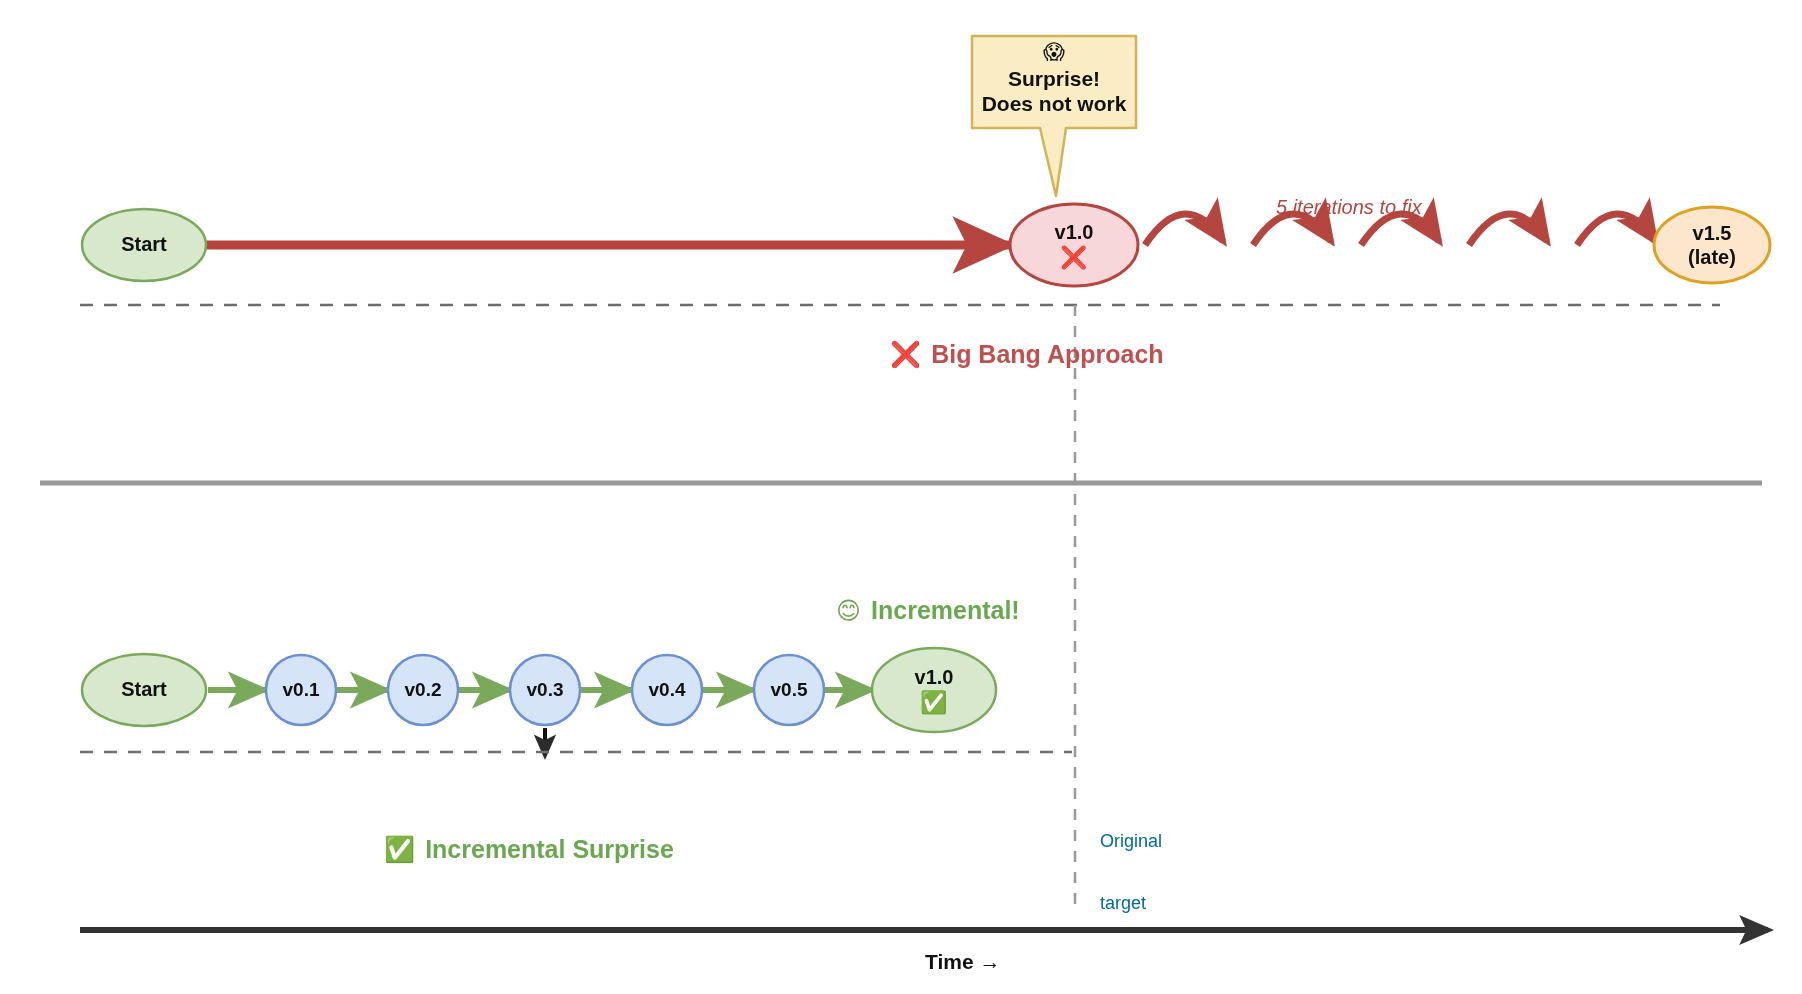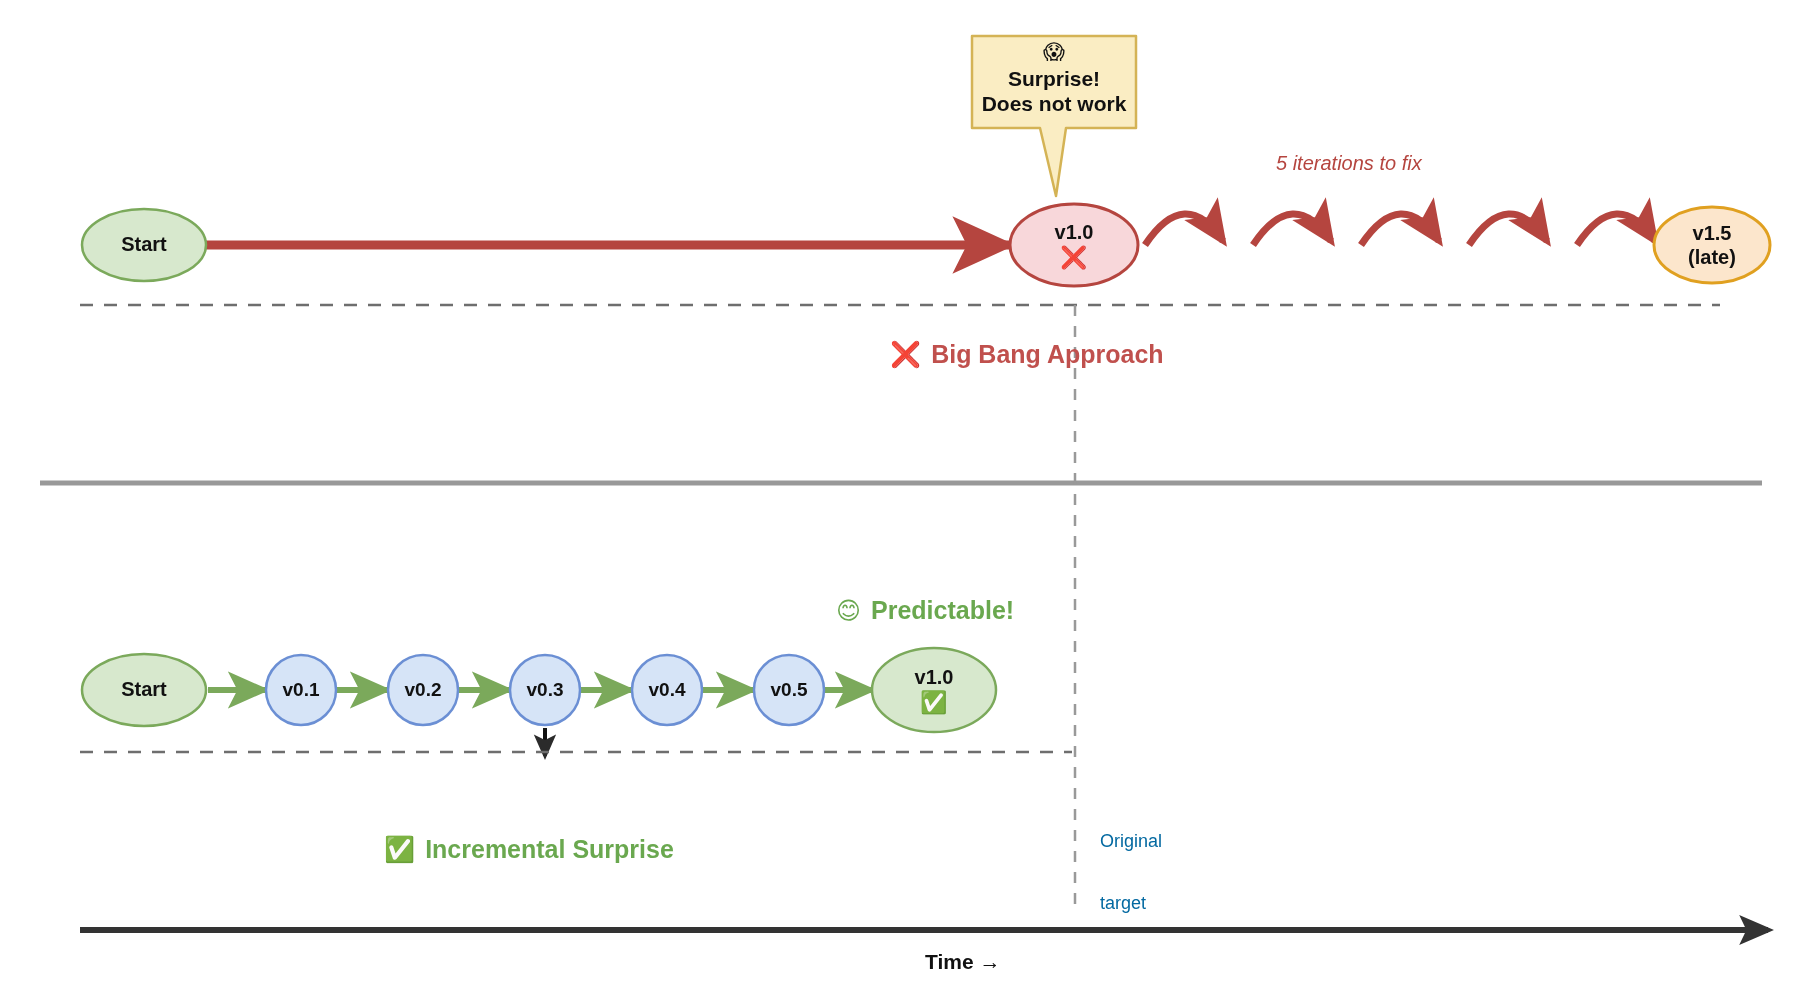--- a/index.html
+++ b/index.html
@@ -57,20 +57,21 @@
   .sec-label {
     position: absolute;
     font-weight: bold;
     display: flex;
     align-items: center;
     gap: 10px;
     white-space: nowrap;
   }
   .ital {
     font-style: italic;
+    margin-top: 44px;
   }
 </style>
 </head>
 <body>
 
 <div id="stage">
 
   <svg id="canvas" viewBox="0 0 1802 994" xmlns="http://www.w3.org/2000/svg">
     <defs>
       <marker id="redArrow" markerWidth="9" markerHeight="9" refX="6.4" refY="3.2" orient="auto" markerUnits="strokeWidth">
@@ -156,21 +157,21 @@
     <span>(late)</span>
   </div>
 
   <div class="sec-label" style="left:890px; top:340px; font-size:25px; color:#c0504d;">
     <span class="emoji" style="font-size:25px;">❌</span>
     <span>Big Bang Approach</span>
   </div>
 
   <div class="sec-label" style="left:836px; top:596px; font-size:25px; color:#6aa84f;">
     <span class="emoji" style="font-size:24px;">😊</span>
-    <span>Predictable!</span>
+    <span>Incremental!</span>
   </div>
 
   <div class="node-text" style="left:82px; top:672px; width:124px; height:36px; font-size:20px;">Start</div>
 
   <div class="node-text" style="left:261px; top:674px; width:80px; height:32px; font-size:19px;">v0.1</div>
   <div class="node-text" style="left:383px; top:674px; width:80px; height:32px; font-size:19px;">v0.2</div>
   <div class="node-text" style="left:505px; top:674px; width:80px; height:32px; font-size:19px;">v0.3</div>
   <div class="node-text" style="left:627px; top:674px; width:80px; height:32px; font-size:19px;">v0.4</div>
   <div class="node-text" style="left:749px; top:674px; width:80px; height:32px; font-size:19px;">v0.5</div>
 

